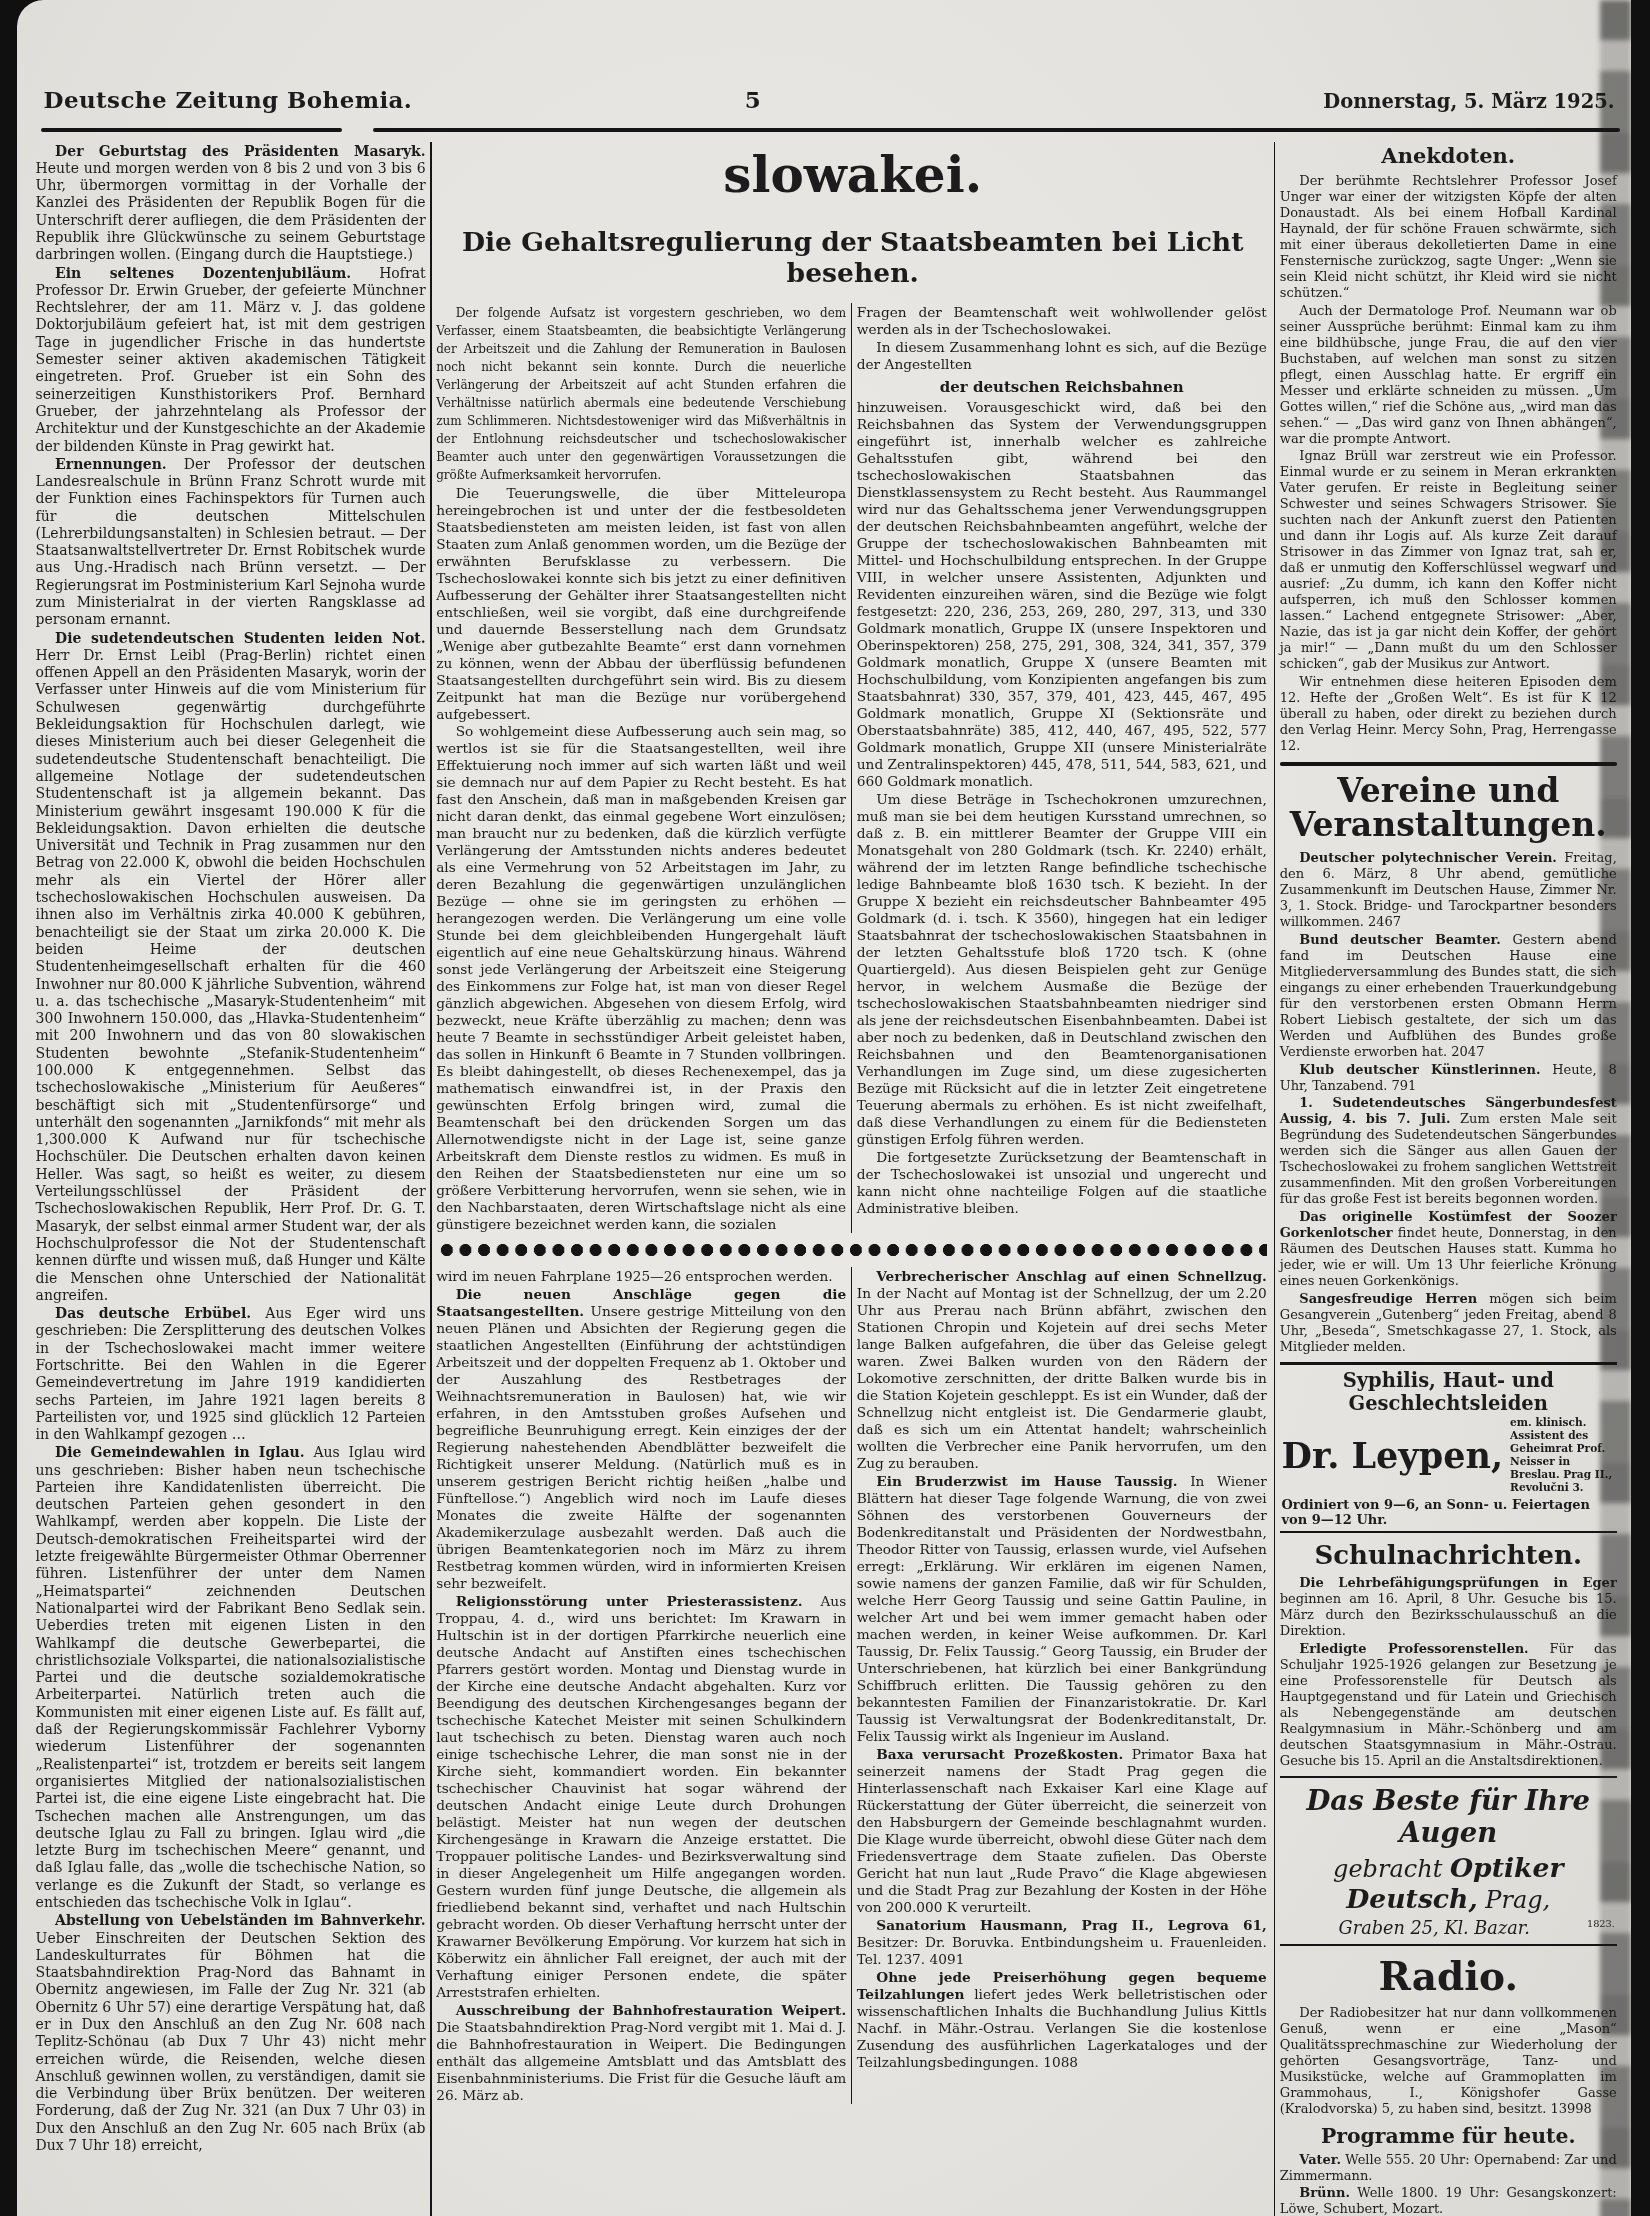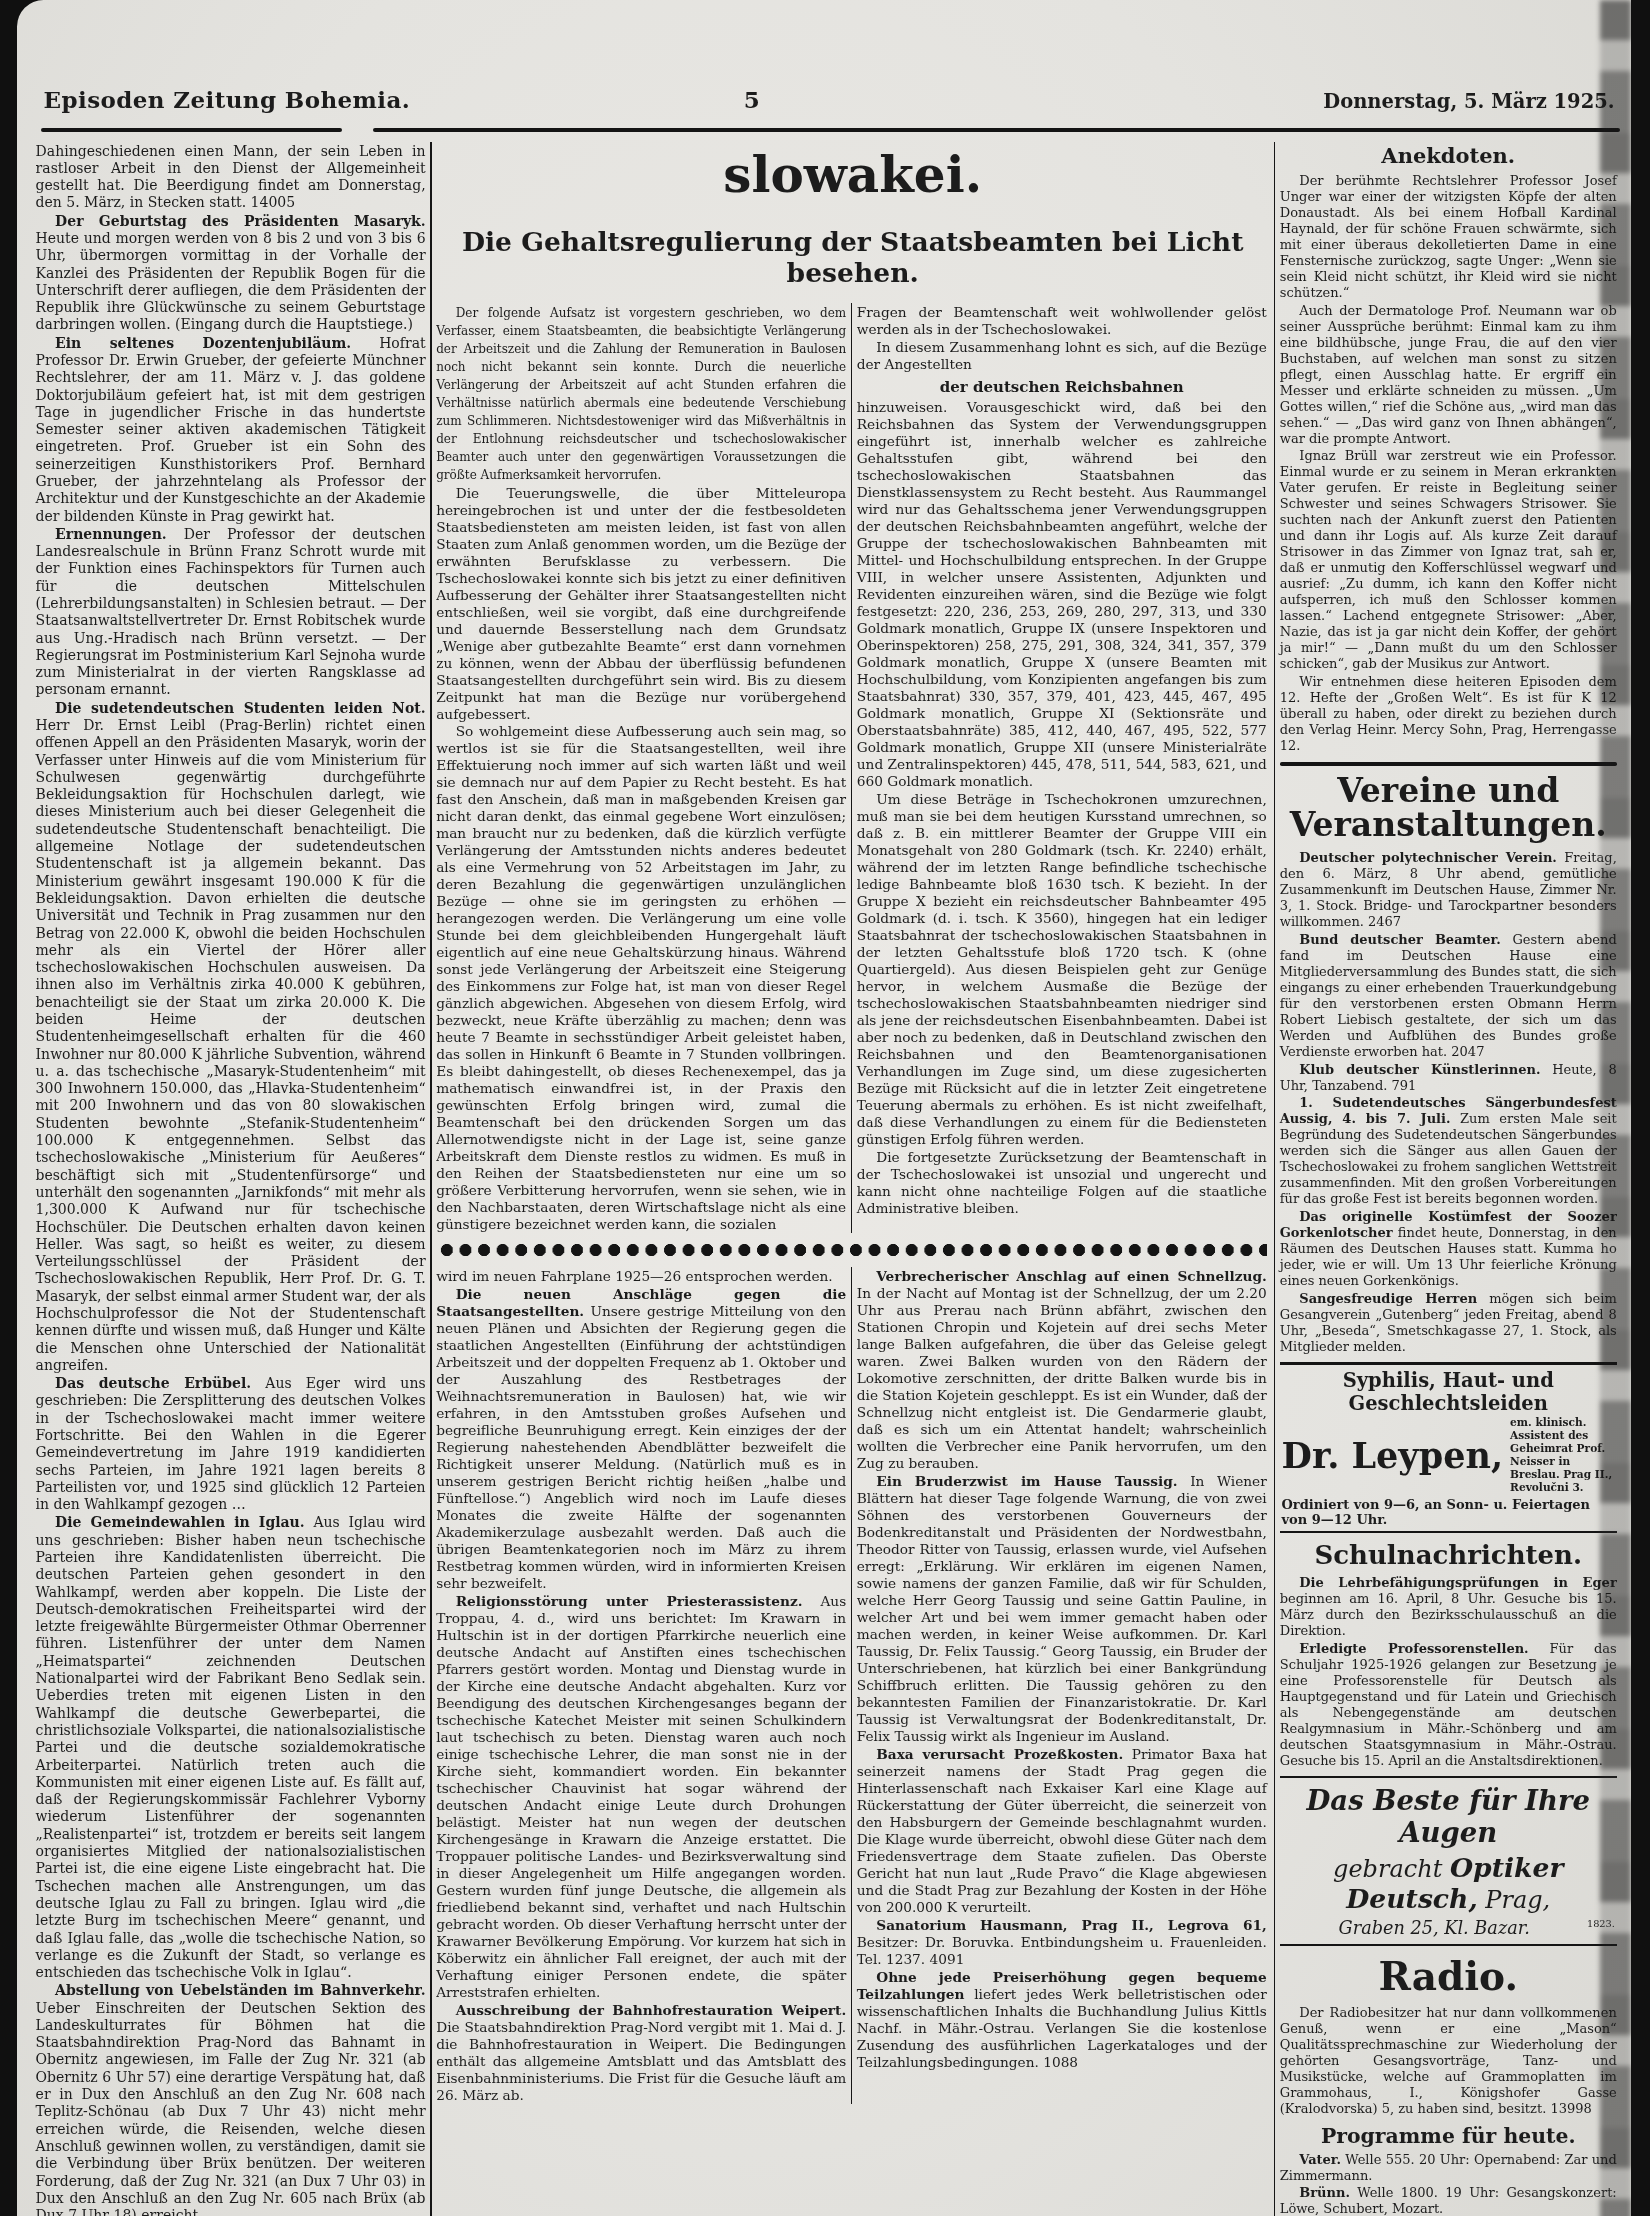--- a/index.html
+++ b/index.html
@@ -71,33 +71,32 @@
   .radiohead{font-size:39px;font-weight:bold;text-align:center;margin:4.4px 0 6.2px 0;}
   .proghead{font-size:20.4px;font-weight:bold;text-align:center;margin:7px 0 3.5px 0;}
 </style>
 </head>
 <body>
 
 <div class="paper">
   <div class="content">
 
     <div class="masthead">
-      <span class="mast-title">Episoden Zeitung Bohemia.</span>
+      <span class="mast-title">Deutsche Zeitung Bohemia.</span>
       <span class="mast-page">5</span>
       <span class="mast-date">Donnerstag, 5. März 1925.</span>
     </div>
     <div class="mast-rule">
         <div class="r1"></div>
         <div class="r2"></div>
       </div>
 
     <div class="cols">
 
       <div class="col1">
-        <p class="art noindent"><span>Dahingeschiedenen einen Mann, der sein Leben in rastloser Arbeit in den Dienst der Allgemeinheit gestellt hat. Die Beerdigung findet am Donnerstag, den 5. März, in Stecken statt.  14005</span></p>
         <p class="art"><b class="lead">Der Geburtstag des Präsidenten Masaryk.</b> <span>Heute und morgen werden von 8 bis 2 und von 3 bis 6 Uhr, übermorgen vormittag in der Vorhalle der Kanzlei des Präsidenten der Republik Bogen für die Unterschrift derer aufliegen, die dem Präsidenten der Republik ihre Glückwünsche zu seinem Geburtstage darbringen wollen. (Eingang durch die Hauptstiege.)</span></p>
         <p class="art"><b class="lead">Ein seltenes Dozentenjubiläum.</b> <span>Hofrat Professor Dr. Erwin Grueber, der gefeierte Münchner Rechtslehrer, der am 11. März v. J. das goldene Doktorjubiläum gefeiert hat, ist mit dem gestrigen Tage in jugendlicher Frische in das hundertste Semester seiner aktiven akademischen Tätigkeit eingetreten. Prof. Grueber ist ein Sohn des seinerzeitigen Kunsthistorikers Prof. Bernhard Grueber, der jahrzehntelang als Professor der Architektur und der Kunstgeschichte an der Akademie der bildenden Künste in Prag gewirkt hat.</span></p>
         <p class="art"><b class="lead">Ernennungen.</b> <span>Der Professor der deutschen Landesrealschule in Brünn Franz Schrott wurde mit der Funktion eines Fachinspektors für Turnen auch für die deutschen Mittelschulen (Lehrerbildungsanstalten) in Schlesien betraut. — Der Staatsanwaltstellvertreter Dr. Ernst Robitschek wurde aus Ung.-Hradisch nach Brünn versetzt. — Der Regierungsrat im Postministerium Karl Sejnoha wurde zum Ministerialrat in der vierten Rangsklasse ad personam ernannt.</span></p>
         <p class="art"><b class="lead">Die sudetendeutschen Studenten leiden Not.</b> <span>Herr Dr. Ernst Leibl (Prag-Berlin) richtet einen offenen Appell an den Präsidenten Masaryk, worin der Verfasser unter Hinweis auf die vom Ministerium für Schulwesen gegenwärtig durchgeführte Bekleidungsaktion für Hochschulen darlegt, wie dieses Ministerium auch bei dieser Gelegenheit die sudetendeutsche Studentenschaft benachteiligt. Die allgemeine Notlage der sudetendeutschen Studentenschaft ist ja allgemein bekannt. Das Ministerium gewährt insgesamt 190.000 K für die Bekleidungsaktion. Davon erhielten die deutsche Universität und Technik in Prag zusammen nur den Betrag von 22.000 K, obwohl die beiden Hochschulen mehr als ein Viertel der Hörer aller tschechoslowakischen Hochschulen ausweisen. Da ihnen also im Verhältnis zirka 40.000 K gebühren, benachteiligt sie der Staat um zirka 20.000 K. Die beiden Heime der deutschen Studentenheimgesellschaft erhalten für die 460 Inwohner nur 80.000 K jährliche Subvention, während u. a. das tschechische „Masaryk-Studentenheim“ mit 300 Inwohnern 150.000, das „Hlavka-Studentenheim“ mit 200 Inwohnern und das von 80 slowakischen Studenten bewohnte „Stefanik-Studentenheim“ 100.000 K entgegennehmen. Selbst das tschechoslowakische „Ministerium für Aeußeres“ beschäftigt sich mit „Studentenfürsorge“ und unterhält den sogenannten „Jarnikfonds“ mit mehr als 1,300.000 K Aufwand nur für tschechische Hochschüler. Die Deutschen erhalten davon keinen Heller. Was sagt, so heißt es weiter, zu diesem Verteilungsschlüssel der Präsident der Tschechoslowakischen Republik, Herr Prof. Dr. G. T. Masaryk, der selbst einmal armer Student war, der als Hochschulprofessor die Not der Studentenschaft kennen dürfte und wissen muß, daß Hunger und Kälte die Menschen ohne Unterschied der Nationalität angreifen.</span></p>
         <p class="art"><b class="lead">Das deutsche Erbübel.</b> <span>Aus Eger wird uns geschrieben: Die Zersplitterung des deutschen Volkes in der Tschechoslowakei macht immer weitere Fortschritte. Bei den Wahlen in die Egerer Gemeindevertretung im Jahre 1919 kandidierten sechs Parteien, im Jahre 1921 lagen bereits 8 Parteilisten vor, und 1925 sind glücklich 12 Parteien in den Wahlkampf gezogen …</span></p>
         <p class="art"><b class="lead">Die Gemeindewahlen in Iglau.</b> <span>Aus Iglau wird uns geschrieben: Bisher haben neun tschechische Parteien ihre Kandidatenlisten überreicht. Die deutschen Parteien gehen gesondert in den Wahlkampf, werden aber koppeln. Die Liste der Deutsch-demokratischen Freiheitspartei wird der letzte freigewählte Bürgermeister Othmar Oberrenner führen. Listenführer der unter dem Namen „Heimatspartei“ zeichnenden Deutschen Nationalpartei wird der Fabrikant Beno Sedlak sein. Ueberdies treten mit eigenen Listen in den Wahlkampf die deutsche Gewerbepartei, die christlichsoziale Volkspartei, die nationalsozialistische Partei und die deutsche sozialdemokratische Arbeiterpartei. Natürlich treten auch die Kommunisten mit einer eigenen Liste auf. Es fällt auf, daß der Regierungskommissär Fachlehrer Vyborny wiederum Listenführer der sogenannten „Realistenpartei“ ist, trotzdem er bereits seit langem organisiertes Mitglied der nationalsozialistischen Partei ist, die eine eigene Liste eingebracht hat. Die Tschechen machen alle Anstrengungen, um das deutsche Iglau zu Fall zu bringen. Iglau wird „die letzte Burg im tschechischen Meere“ genannt, und daß Iglau falle, das „wolle die tschechische Nation, so verlange es die Zukunft der Stadt, so verlange es entschieden das tschechische Volk in Iglau“.</span></p>
         <p class="art"><b class="lead">Abstellung von Uebelständen im Bahnverkehr.</b> <span>Ueber Einschreiten der Deutschen Sektion des Landeskulturrates für Böhmen hat die Staatsbahndirektion Prag-Nord das Bahnamt in Obernitz angewiesen, im Falle der Zug Nr. 321 (ab Obernitz 6 Uhr 57) eine derartige Verspätung hat, daß er in Dux den Anschluß an den Zug Nr. 608 nach Teplitz-Schönau (ab Dux 7 Uhr 43) nicht mehr erreichen würde, die Reisenden, welche diesen Anschluß gewinnen wollen, zu verständigen, damit sie die Verbindung über Brüx benützen. Der weiteren Forderung, daß der Zug Nr. 321 (an Dux 7 Uhr 03) in Dux den Anschluß an den Zug Nr. 605 nach Brüx (ab Dux 7 Uhr 18) erreicht,</span></p>
       </div>
 
       <div class="vrule"></div>

